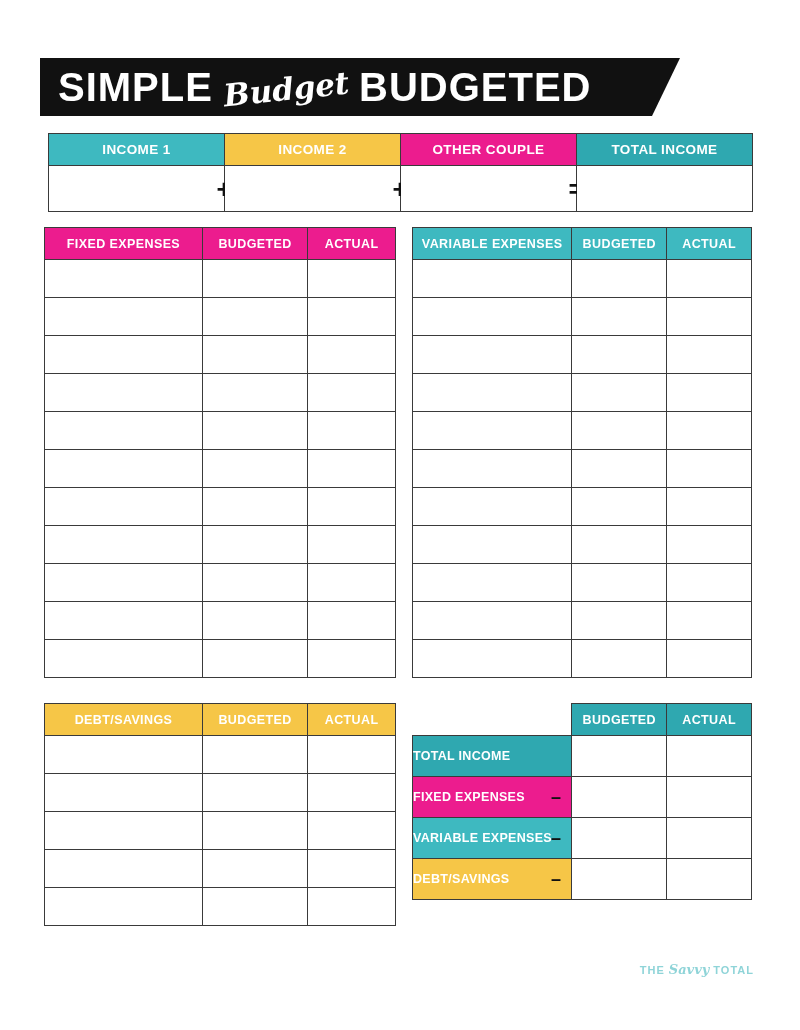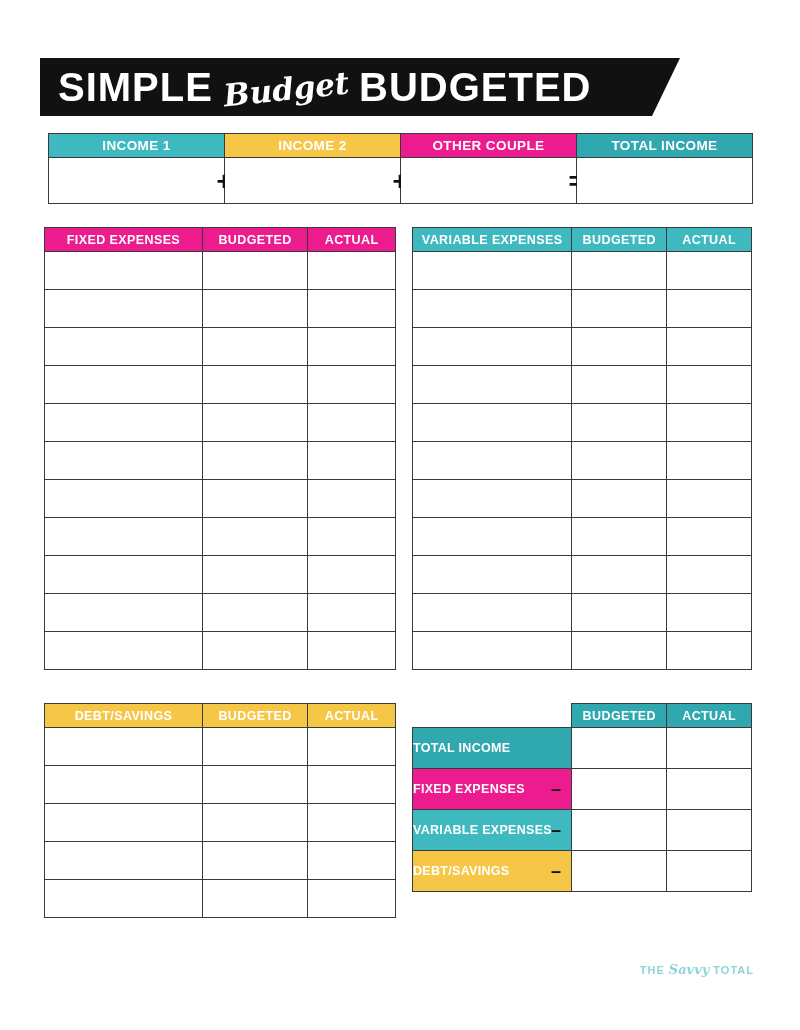--- a/index.html
+++ b/index.html
@@ -67,21 +67,21 @@
   .tbl td, .tbl th {
     border: 1px solid #3a3a3a;
     padding: 0;
   }
   .hcell {
     color: #ffffff;
     font-weight: bold;
     font-size: 12.5px;
     text-align: center;
     letter-spacing: 0.4px;
-    height: 24px;
+    height: 32px;
     vertical-align: middle;
     white-space: nowrap;
   }
   .hcell.big { font-size: 13.5px; }
   .cell {
     height: 38px;
     background: #ffffff;
   }
   .teal  { background: #3eb9c0; }
   .teal-d{ background: #2fa8b0; }

